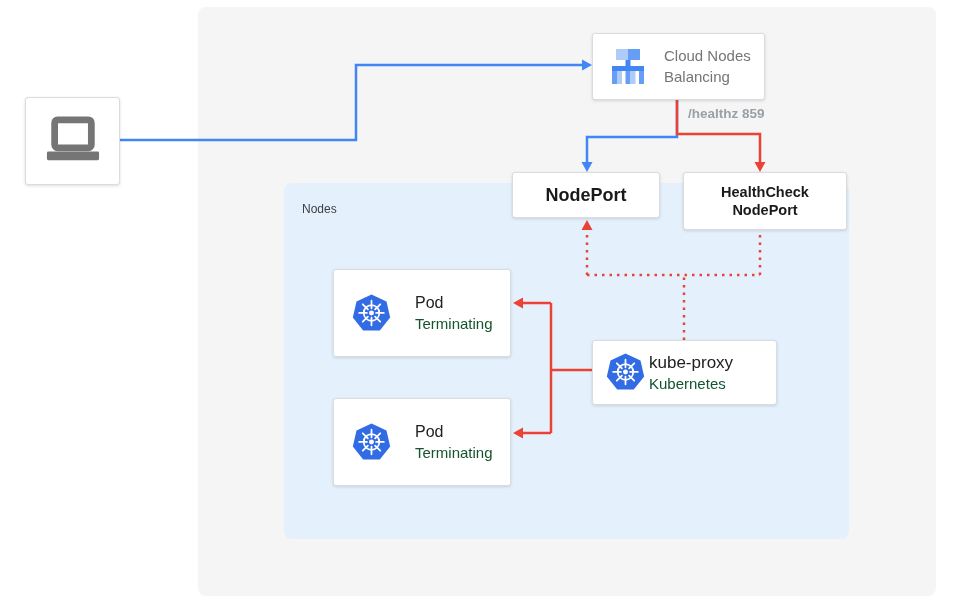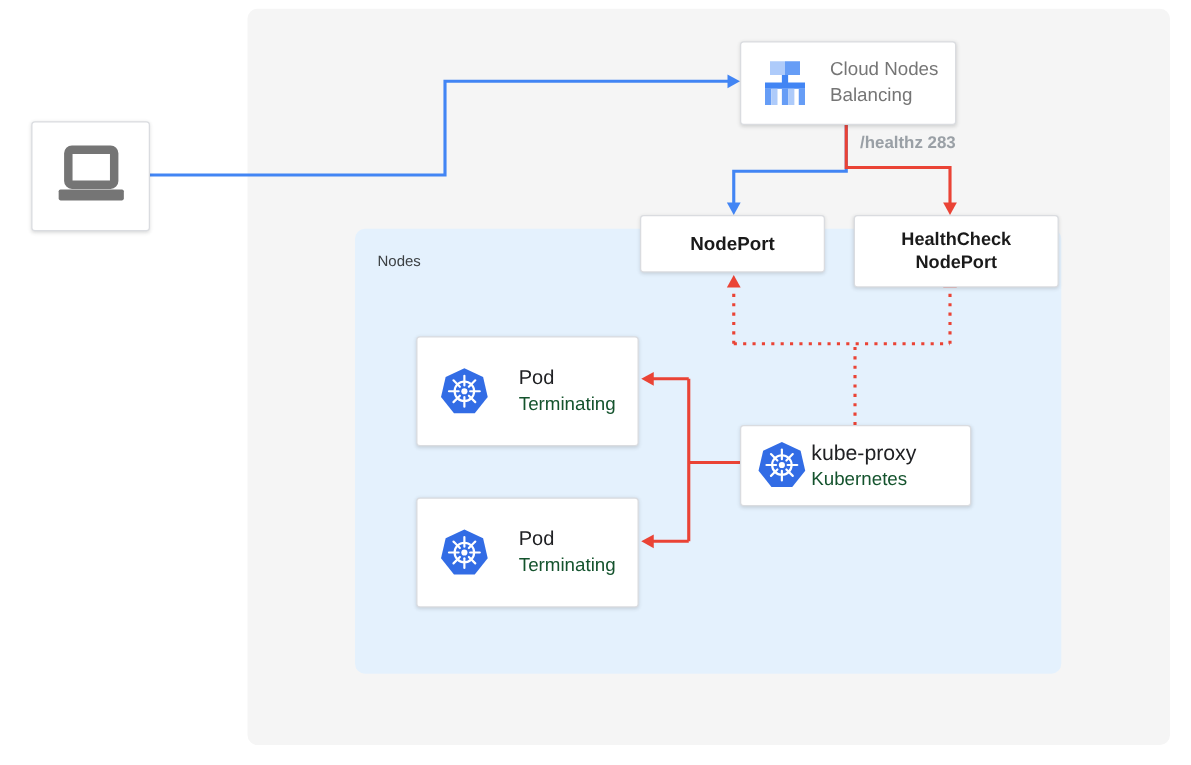--- a/index.html
+++ b/index.html
@@ -70,21 +70,21 @@
   }
   .port-node {
     justify-content: center;
     text-align: center;
     font-weight: bold;
     color: #1a1a1a;
   }
   .nodeport-node {
     left: 512px; top: 172px;
     width: 148px; height: 46px;
-    font-size: 15px;
+    font-size: 18px;
   }
   .healthcheck-node {
     left: 683px; top: 172px;
     width: 164px; height: 58px;
     font-size: 14.5px;
     line-height: 1.25;
   }
   .healthcheck-node .lbl { width: 110px; }
   .pod-node {
     left: 333px;
@@ -145,21 +145,21 @@
 
     <path d="M592,370 L551,370 M551,303 L551,433 M551,303 L521,303 M551,433 L521,433" fill="none" stroke="#EA4335" stroke-width="2.5"></path>
     <polygon points="513,303 523,297.5 523,308.5" fill="#EA4335"></polygon>
     <polygon points="513,433 523,427.5 523,438.5" fill="#EA4335"></polygon>
 
     <path d="M684,340 L684,275 M587,275 L760,275 M587,275 L587,230 M760,275 L760,230" fill="none" stroke="#EA4335" stroke-width="2.5" stroke-dasharray="2.5 5"></path>
     <polygon points="587,220 581.5,230 592.5,230" fill="#EA4335"></polygon>
     <polygon points="760,220 754.5,230 765.5,230" fill="#EA4335"></polygon>
   </svg>
 
-  <div class="healthz-label">/healthz 283</div>
+  <div class="healthz-label">/healthz 859</div>
 
   <div class="node laptop-node">
     <span class="icon-wrap">
       <svg width="62" height="56" viewBox="0 0 64 58">
         <rect x="13" y="7" width="38" height="29" rx="3" fill="none" stroke="#757575" stroke-width="7"></rect>
         <rect x="5" y="40" width="54" height="9" rx="1.5" fill="#757575"></rect>
       </svg>
     </span>
   </div>
 

